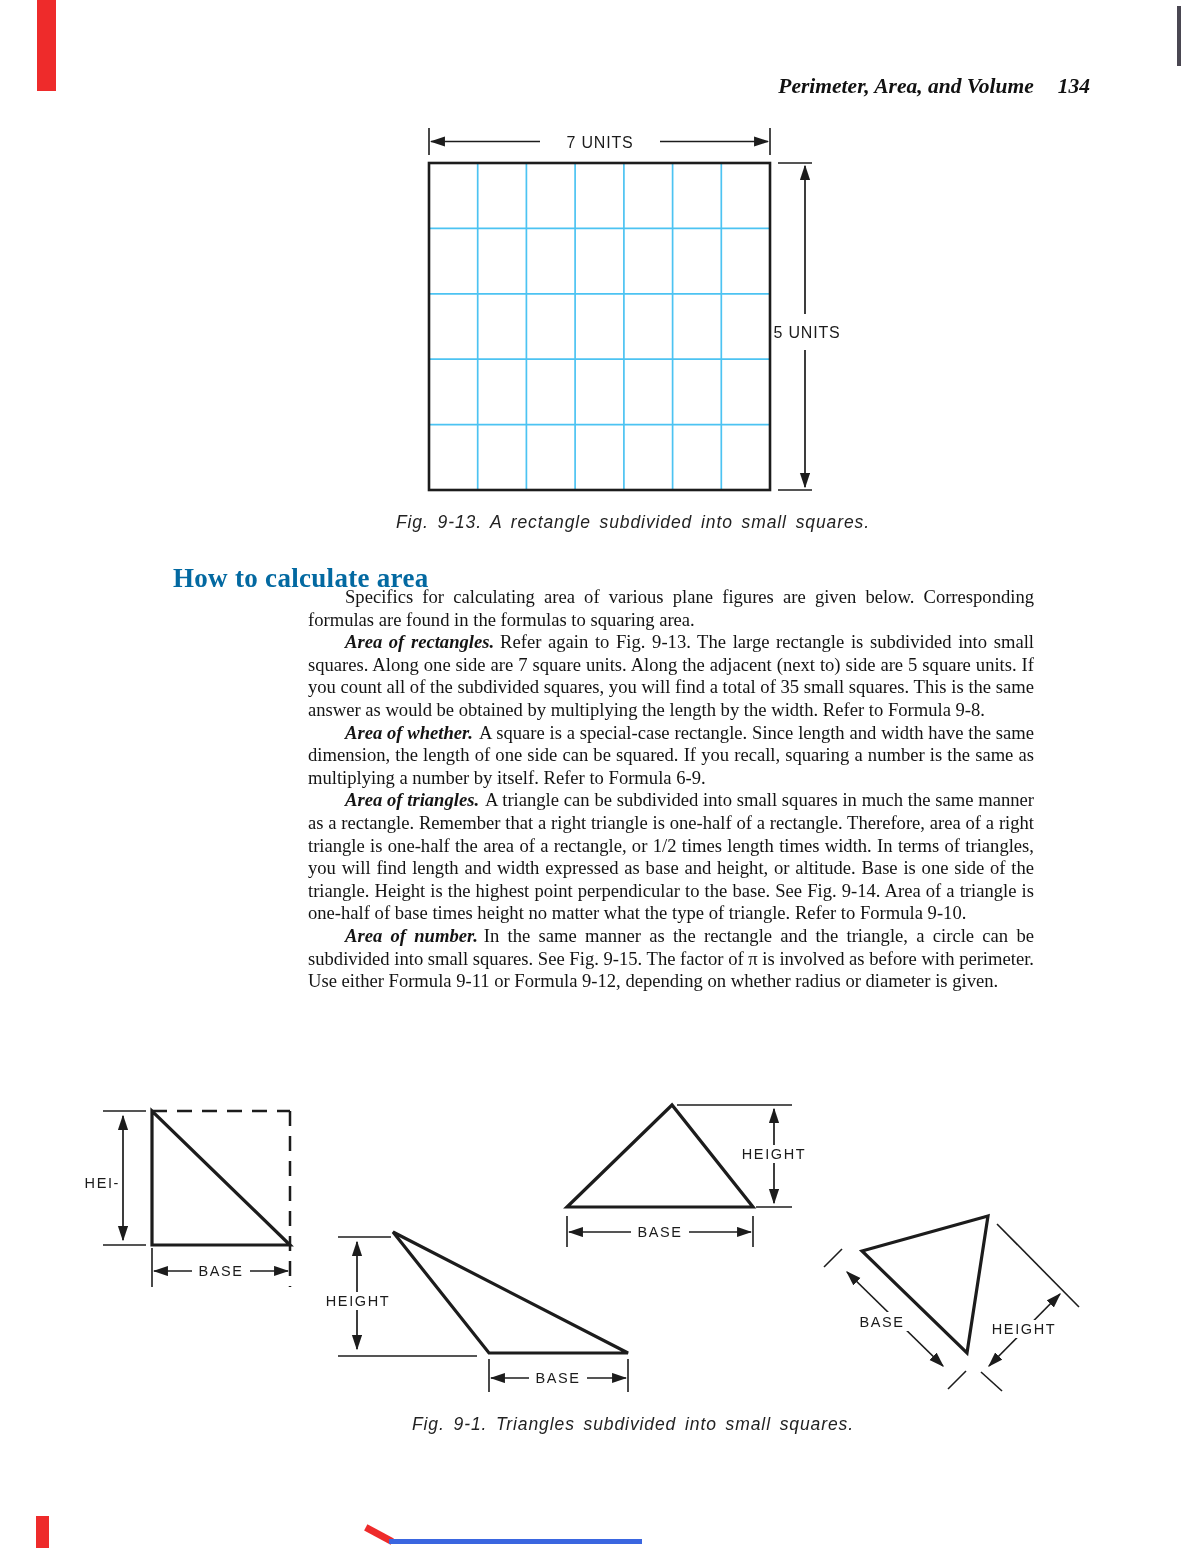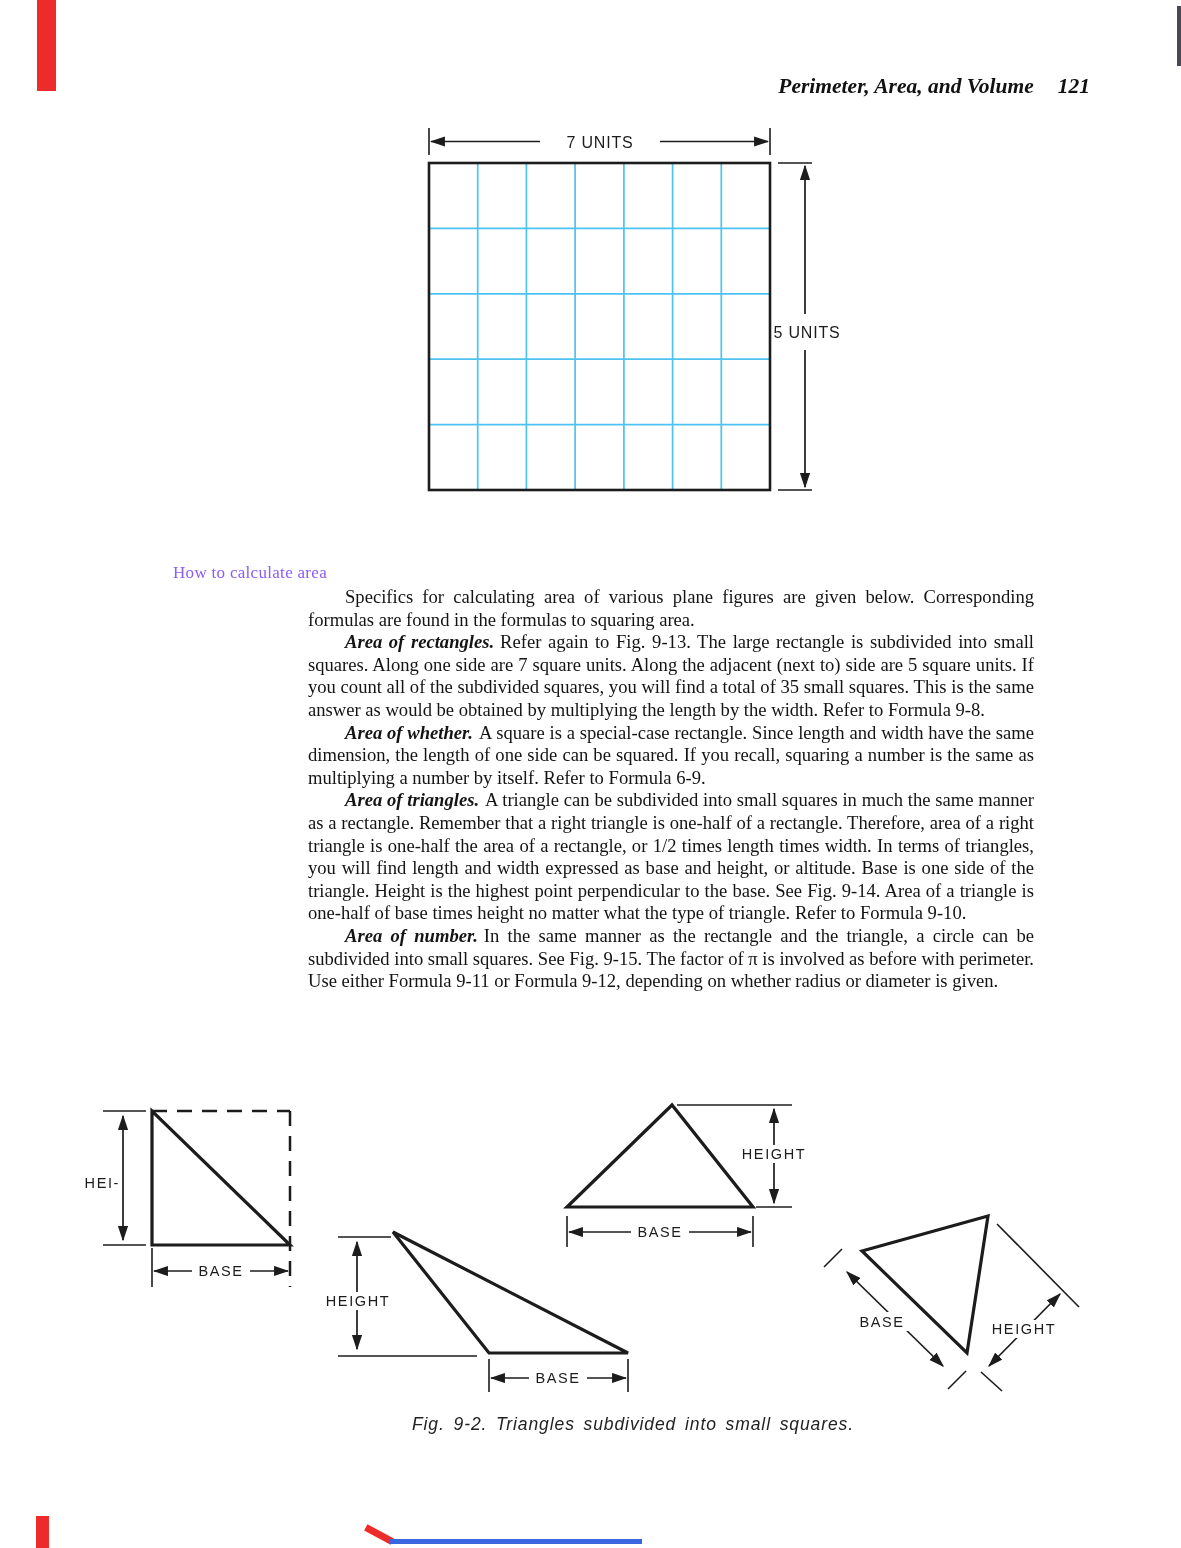--- a/index.html
+++ b/index.html
@@ -32,21 +32,21 @@
   .ink   { stroke:#1c1c1c; }
   .blue  { stroke:var(--grid_blue); }
   .hatch { stroke:var(--hatch_blue); }
   .dimline { stroke:#1c1c1c; stroke-width:1.7px; fill:none; }
   .tick    { stroke:#1c1c1c; stroke-width:1.6px; fill:none; }
   .outline { fill:none; stroke:#1c1c1c; }
   .labelbg { fill:#ffffff; }
   
   .section-heading {
     position:absolute; left:173px; top:563px;
-    font-size:17px; font-weight:normal; color:#8b5cf6;
+    font-size:27px; font-weight:bold; color:#0369a1;
     letter-spacing:0.3px;
   }
   .body-text {
     position:absolute; left:308px; top:586px; width:726px;
     font-size:18.6px; line-height:22.6px; text-align:justify; color:#141414;
   }
   .body-text p { margin:0; text-indent:17px; }
   .body-text .lead { font-weight:bold; font-style:italic;margin-left:20px; }
   .body-text .lead:not(:empty) { margin-right:6px; }
   
@@ -63,21 +63,21 @@
 
 <div id="page">
 
   <div class="mark mark-red-top"></div>
   <div class="mark mark-red-bottom"></div>
   <div class="mark mark-red-slash"></div>
   <div class="mark mark-blue-line"></div>
   <div class="mark mark-dark-tick"></div>
 
   <div class="running-head">
-    <span>Perimeter, Area, and Volume</span><span class="pagenum">121</span>
+    <span>Perimeter, Area, and Volume</span><span class="pagenum">134</span>
   </div>
 
   <svg style="left:370px; top:122px;" width="510" height="430" viewBox="0 0 510 430">
     <defs>
       <marker id="arrE" markerWidth="9" markerHeight="7" refX="8.2" refY="3" orient="auto">
         <path d="M0,0 L9,3 L0,6 Z" fill="#1c1c1c"></path>
       </marker>
       <marker id="arrS" markerWidth="9" markerHeight="7" refX="8.2" refY="3" orient="auto-start-reverse">
         <path d="M0,0 L9,3 L0,6 Z" fill="#1c1c1c"></path>
       </marker>
@@ -108,20 +108,21 @@
 
     <g>
       <line class="tick" x1="408" y1="41" x2="442" y2="41"></line>
       <line class="tick" x1="408" y1="368" x2="442" y2="368"></line>
       <line class="dimline" x1="435" y1="44" x2="435" y2="192" marker-start="url(#arrS)"></line>
       <line class="dimline" x1="435" y1="228" x2="435" y2="365" marker-end="url(#arrE)"></line>
       <text class="units-label" x="437" y="216" text-anchor="middle">5 UNITS</text>
     </g>
   </svg>
 
+  <div class="fig-caption" style="top:512px;">Fig. 9-13. A rectangle subdivided into small squares.</div>
 
   <div class="section-heading">How to calculate area</div>
 
   <div class="body-text">
     <p><span class="lead"></span><span>Specifics for calculating area of various plane figures are given below. Corresponding formulas are found in the formulas to squaring area.</span></p>
     <p><span class="lead">Area of rectangles.</span><span>Refer again to Fig. 9-13. The large rectangle is subdivided into small squares. Along one side are 7 square units. Along the adjacent (next to) side are 5 square units. If you count all of the subdivided squares, you will find a total of 35 small squares. This is the same answer as would be obtained by multiplying the length by the width. Refer to Formula 9-8.</span></p>
     <p><span class="lead">Area of whether.</span><span>A square is a special-case rectangle. Since length and width have the same dimension, the length of one side can be squared. If you recall, squaring a number is the same as multiplying a number by itself. Refer to Formula 6-9.</span></p>
     <p><span class="lead">Area of triangles.</span><span>A triangle can be subdivided into small squares in much the same manner as a rectangle. Remember that a right triangle is one-half of a rectangle. Therefore, area of a right triangle is one-half the area of a rectangle, or 1/2 times length times width. In terms of triangles, you will find length and width expressed as base and height, or altitude. Base is one side of the triangle. Height is the highest point perpendicular to the base. See Fig. 9-14. Area of a triangle is one-half of base times height no matter what the type of triangle. Refer to Formula 9-10.</span></p>
     <p><span class="lead">Area of number.</span><span>In the same manner as the rectangle and the triangle, a circle can be subdivided into small squares. See Fig. 9-15. The factor of π is involved as before with perimeter. Use either Formula 9-11 or Formula 9-12, depending on whether radius or diameter is given.</span></p>
   </div>
@@ -194,15 +195,15 @@
       <text class="dim-label" x="802" y="232" text-anchor="middle">BASE</text>
 
       <line class="tick" x1="917" y1="129" x2="999" y2="212"></line>
       <line class="tick" x1="901" y1="277" x2="922" y2="296"></line>
       <line class="dimline" x1="980" y1="199" x2="909" y2="271" marker-start="url(#arrS2)" marker-end="url(#arrE2)"></line>
       <rect class="labelbg" x="911" y="225" width="67" height="18"></rect>
       <text class="dim-label" x="944" y="239" text-anchor="middle">HEIGHT</text>
     </g>
   </svg>
 
-  <div class="fig-caption" style="top:1414px;">Fig. 9-2. Triangles subdivided into small squares.</div>
+  <div class="fig-caption" style="top:1414px;">Fig. 9-1. Triangles subdivided into small squares.</div>
 
 </div>
 
 </body></html>

